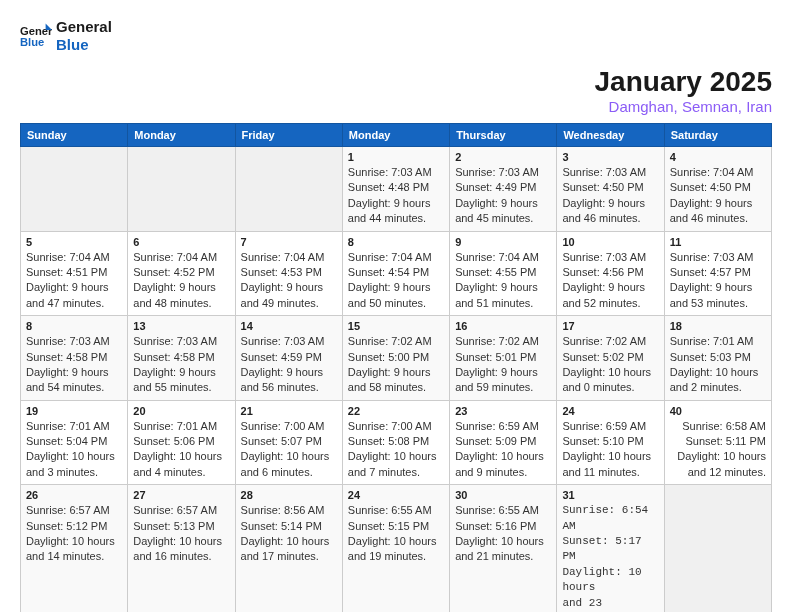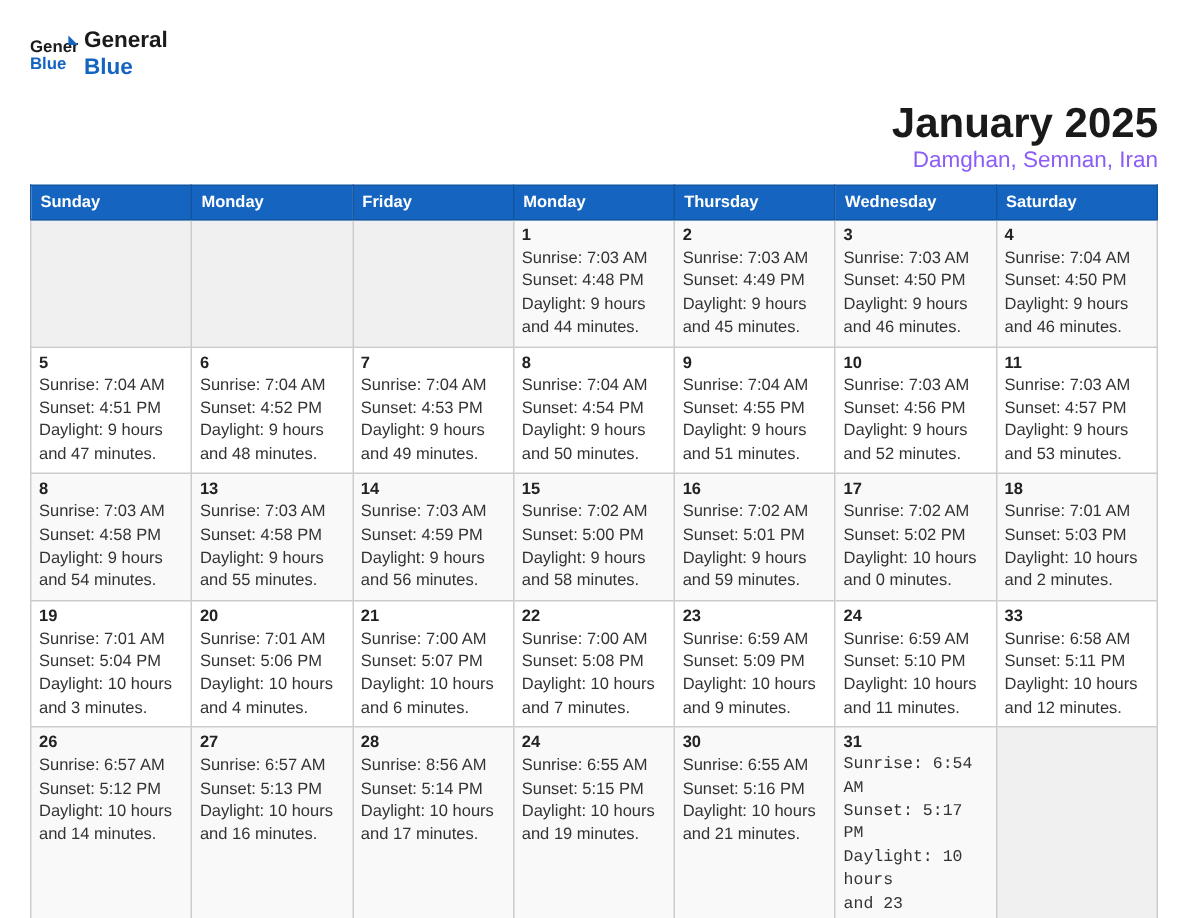--- a/index.html
+++ b/index.html
@@ -294,22 +294,22 @@
 and 9 minutes.</div>
           </td>
           <td>
             <span class="day-number">24</span>
             <div class="day-info" style="white-space: pre-line;">Sunrise: 6:59 AM
 Sunset: 5:10 PM
 Daylight: 10 hours
 and 11 minutes.</div>
           </td>
           <td>
-            <span class="day-number">33</span>
-            <div class="day-info" style="white-space: pre-line;">Sunrise: 6:58 AM
+            <span class="day-number">40</span>
+            <div class="day-info" style="white-space: pre-line; text-align: right;">Sunrise: 6:58 AM
 Sunset: 5:11 PM
 Daylight: 10 hours
 and 12 minutes.</div>
           </td>
         </tr>
         <tr>
           <td>
             <span class="day-number">26</span>
             <div class="day-info" style="white-space: pre-line;">Sunrise: 6:57 AM
 Sunset: 5:12 PM

